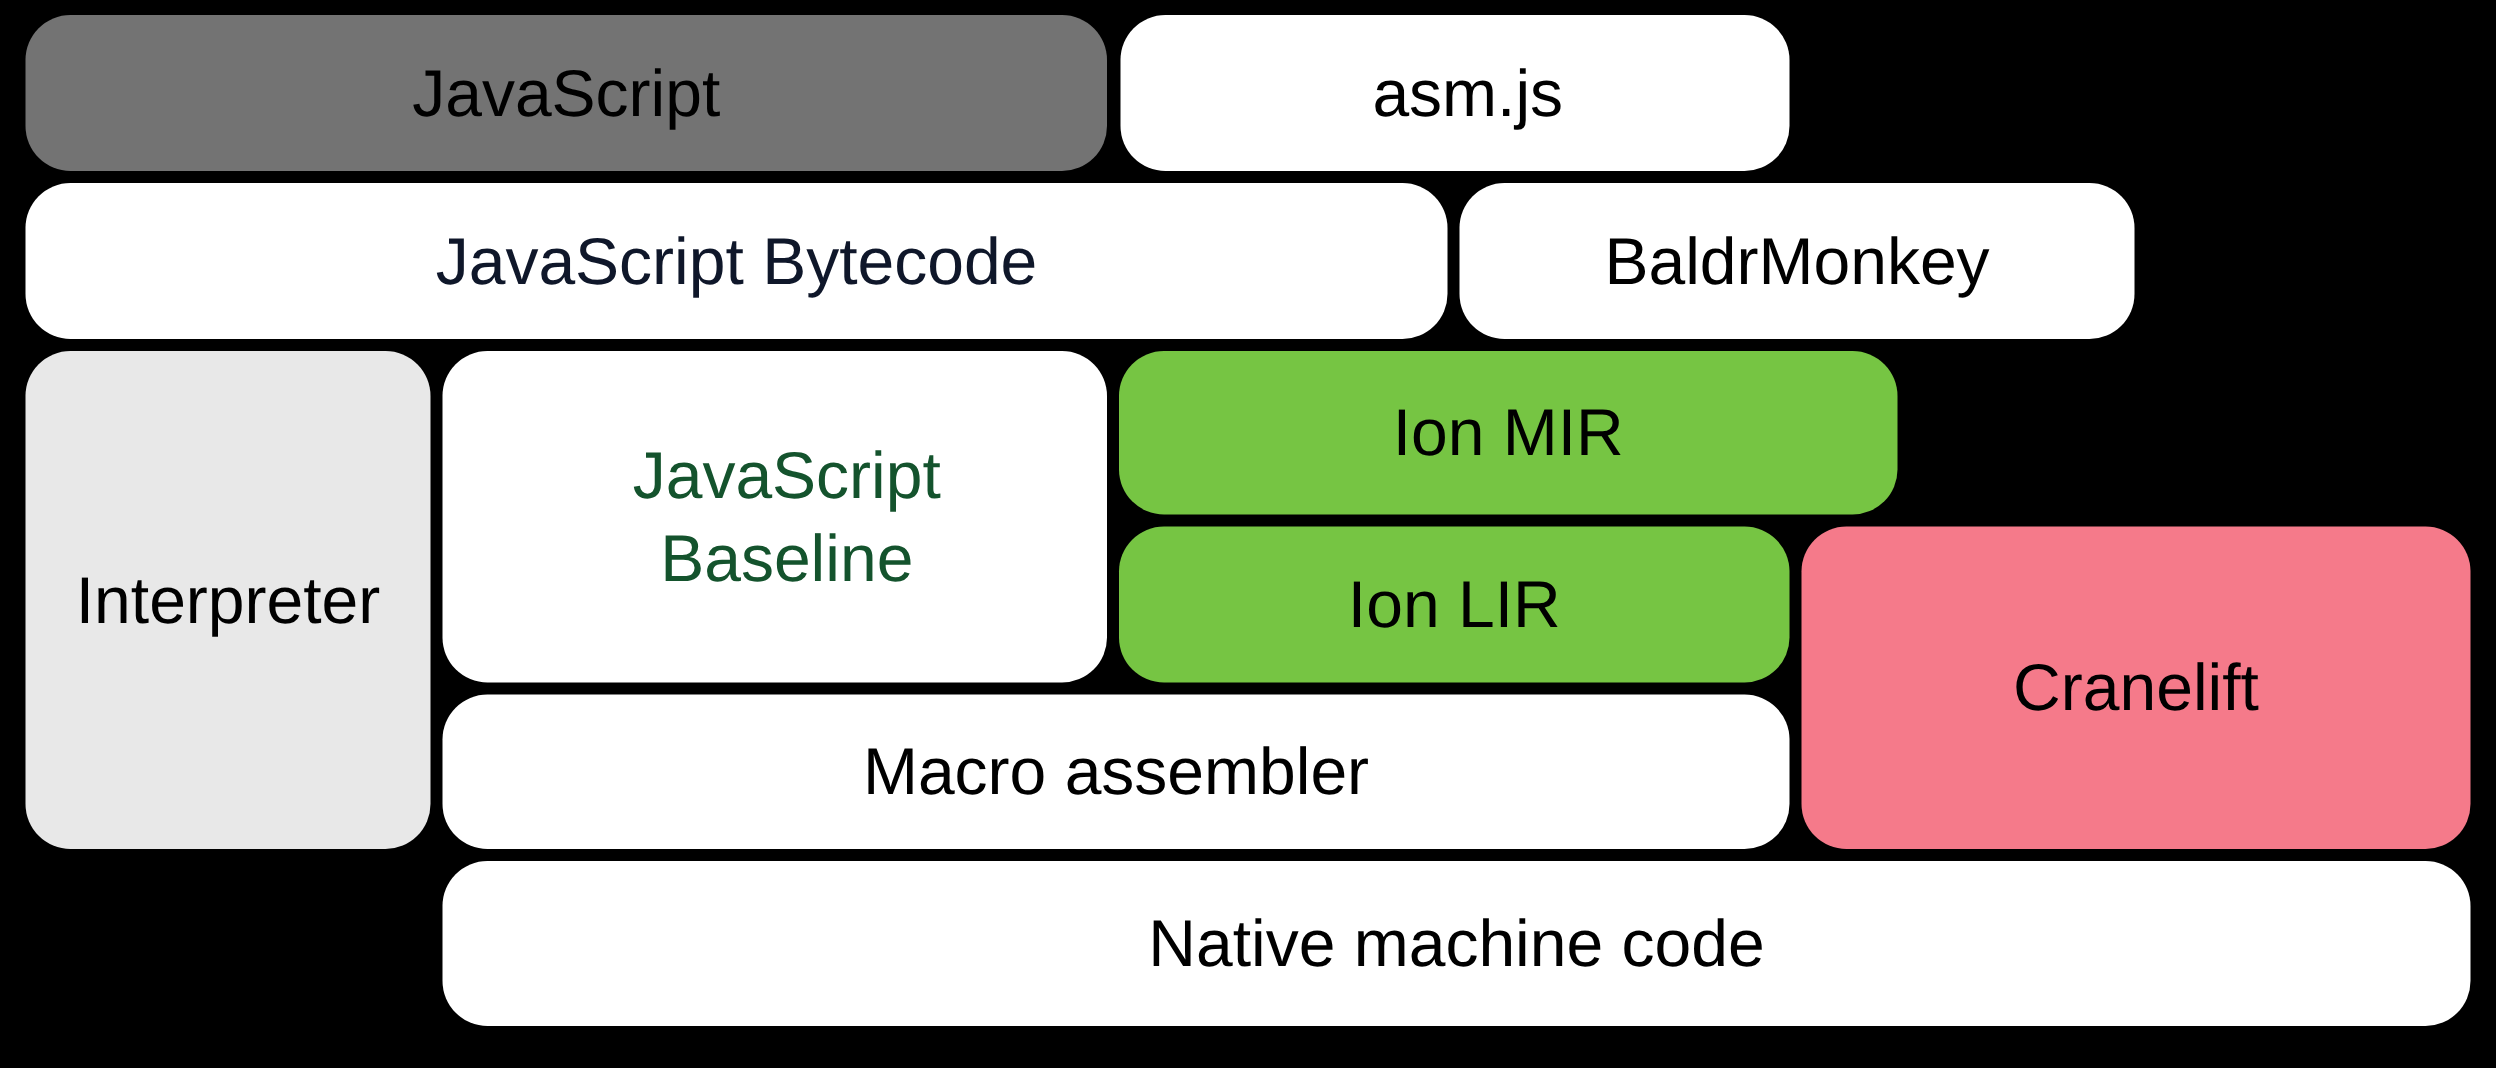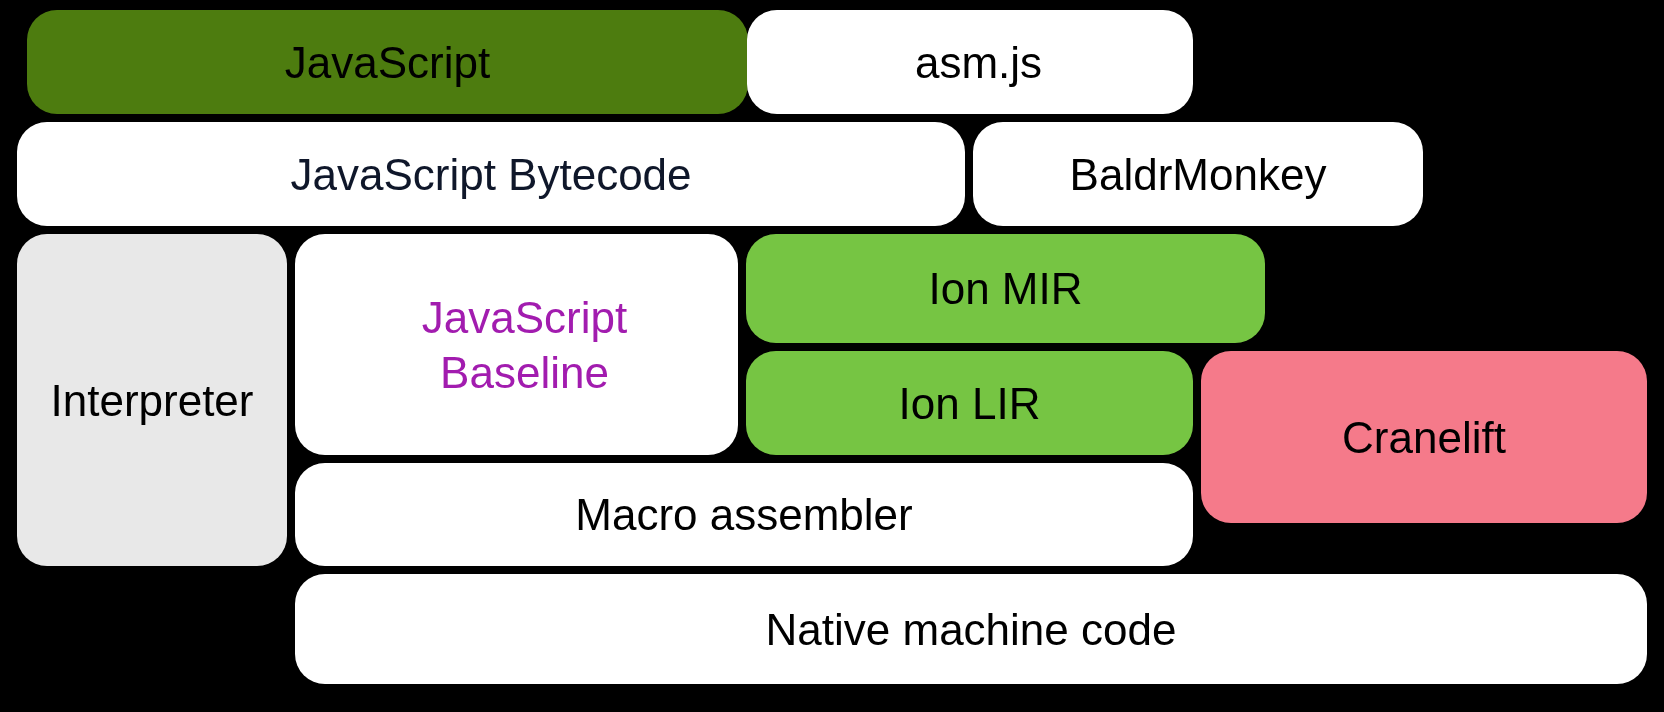--- a/index.html
+++ b/index.html
@@ -41,53 +41,53 @@
   
   .b-bytecode     { left: 17px;   top: 122px; width: 948px;  height: 104px; }
   .b-baldrmonkey  { left: 973px;  top: 122px; width: 450px;  height: 104px; }
 
   
   .b-interpreter  { left: 17px;   top: 234px; width: 270px;  height: 332px; }
   .b-baseline     { left: 295px;  top: 234px; width: 443px;  height: 221px; }
   .b-baseline .label { max-width: 300px; }   
   .b-ionmir       { left: 746px;  top: 234px; width: 519px;  height: 109px; text-align: center; }
   .b-ionlir       { left: 746px;  top: 351px; width: 447px;  height: 104px; }
-  .b-cranelift    { left: 1201px; top: 351px; width: 446px;  height: 172px; }
+  .b-cranelift    { left: 1201px; top: 351px; width: 446px;  height: 215px; }
 
   
   .b-macro        { left: 295px;  top: 463px; width: 898px;  height: 103px; }
   .b-native       { left: 295px;  top: 574px; width: 1352px; height: 110px; }
 </style>
 </head>
 <body>
 
 <div class="stage" style="background: rgb(0, 0, 0);">
 
-  <div class="box b-javascript" style="background: #4d7c0f; color: rgb(0, 0, 0); margin-left: 10px;">
+  <div class="box b-javascript" style="background: #737373; color: rgb(0, 0, 0);">
     <span class="label">JavaScript</span>
   </div>
 
   <div class="box b-asmjs" style="background: rgb(255, 255, 255); color: rgb(0, 0, 0); padding-left: 17px;">
     <span class="label">asm.js</span>
   </div>
 
 
   <div class="box b-bytecode" style="background: rgb(255, 255, 255); color: #0f172a;">
     <span class="label">JavaScript Bytecode</span>
   </div>
 
   <div class="box b-baldrmonkey" style="background: rgb(255, 255, 255); color: rgb(0, 0, 0);">
     <span class="label">BaldrMonkey</span>
   </div>
 
   <div class="box b-interpreter" style="background: rgb(232, 232, 232); color: rgb(0, 0, 0);">
     <span class="label">Interpreter</span>
   </div>
 
-  <div class="box b-baseline" style="background: rgb(255, 255, 255); color: #a21caf; padding-left: 16px;">
+  <div class="box b-baseline" style="background: rgb(255, 255, 255); color: #14532d; padding-left: 16px;">
     <span class="label">JavaScript Baseline</span>
   </div>
 
   <div class="box b-ionmir" style="background: rgb(118, 197, 67); color: rgb(0, 0, 0);">
     <span class="label">Ion MIR</span>
   </div>
 
   <div class="box b-ionlir" style="background: rgb(118, 197, 67); color: rgb(0, 0, 0);">
     <span class="label">Ion LIR</span>
   </div>

